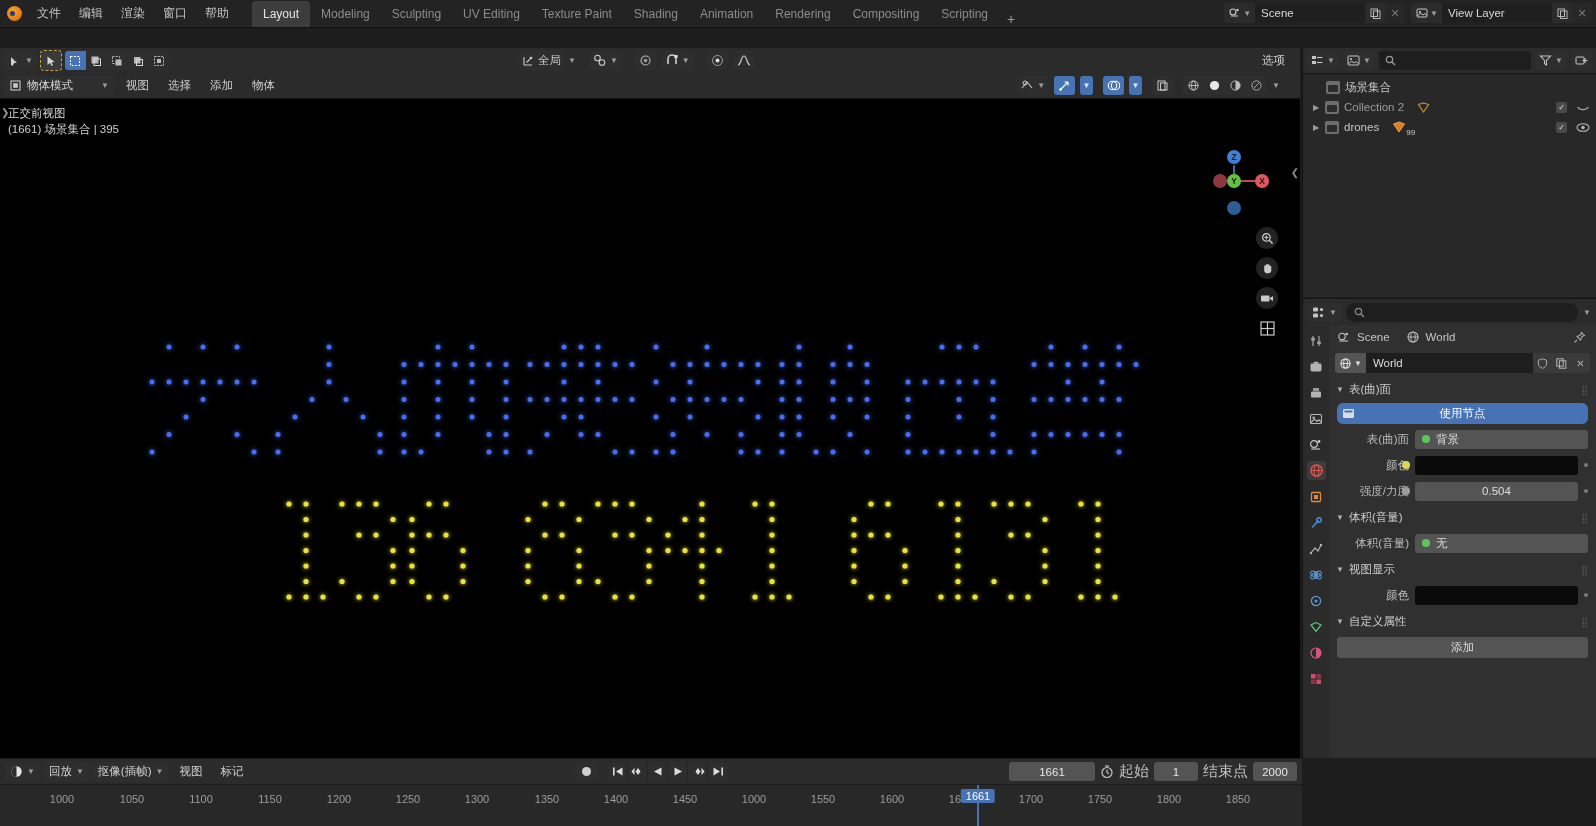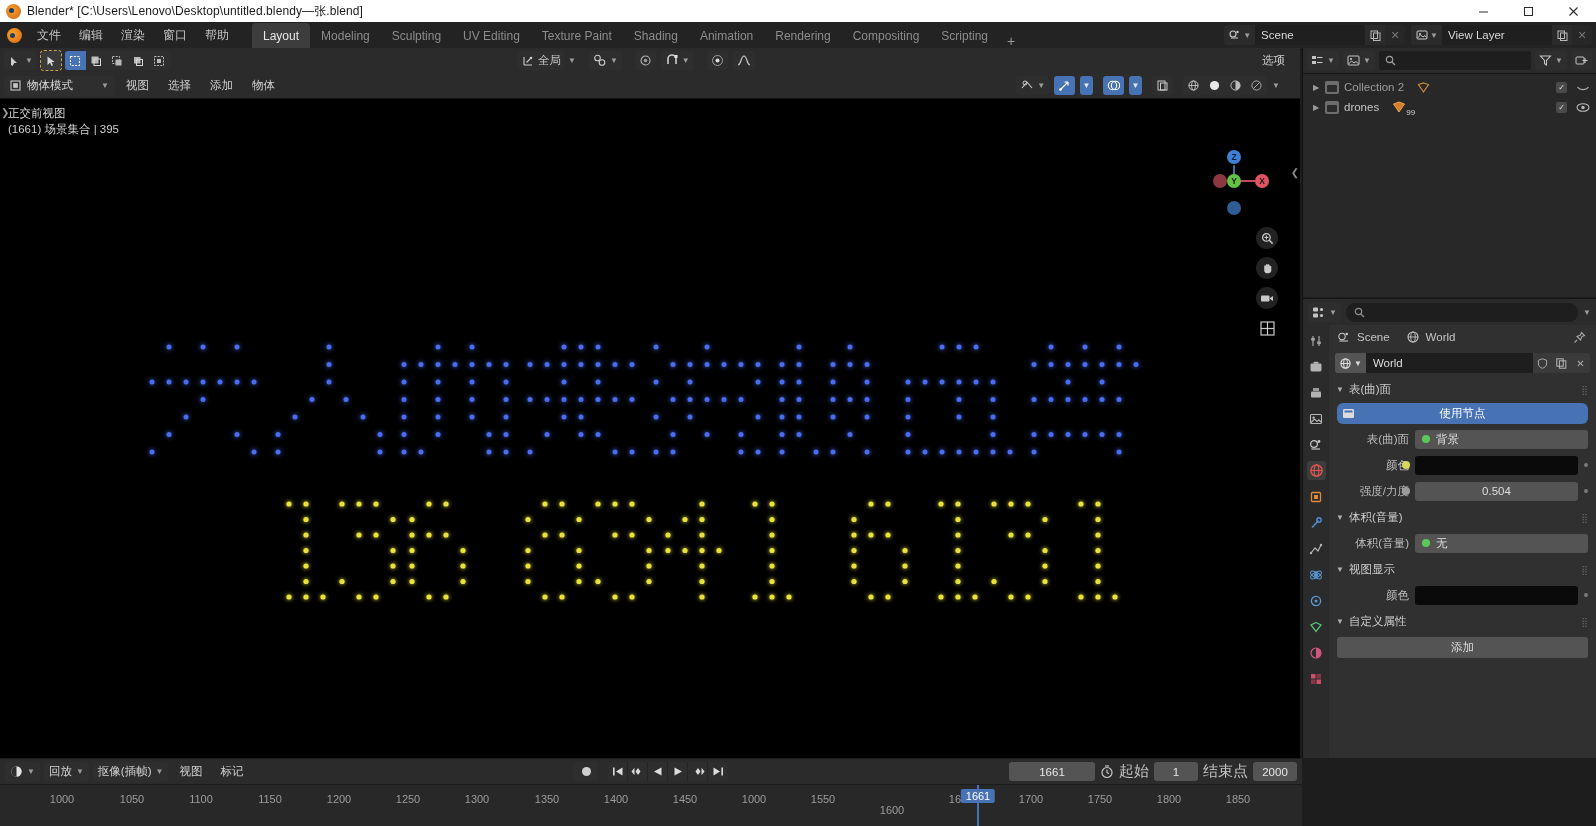--- a/index.html
+++ b/index.html
@@ -337,42 +337,20 @@
     background: #4772b3; color: #fff; font-size: 11px; padding: 1px 5px;
     border-radius: 2px; white-space: nowrap;
   }
   svg { display: block; }
 </style>
 </head>
 <body>
 
 <div class="app">
 
-  <div class="titlebar">
-    <div class="blender-logo"></div>
-    <div class="title-text">Blender* [C:\Users\Lenovo\Desktop\untitled.blendy—张.blend]</div>
-    <div class="win-ctrls">
-      <div class="win-btn">
-        <svg width="11" height="11" viewBox="0 0 11 11">
-            <line x1="1" y1="6" x2="10" y2="6" stroke="#2b2b2b" stroke-width="1"></line>
-          </svg>
-      </div>
-      <div class="win-btn">
-        <svg width="11" height="11" viewBox="0 0 11 11">
-            <rect x="1.5" y="1.5" width="8" height="8" fill="none" stroke="#2b2b2b" stroke-width="1"></rect>
-          </svg>
-      </div>
-      <div class="win-btn close">
-        <svg width="11" height="11" viewBox="0 0 11 11">
-            <line x1="1.5" y1="1.5" x2="9.5" y2="9.5" stroke="currentColor" stroke-width="1.1"></line>
-            <line x1="9.5" y1="1.5" x2="1.5" y2="9.5" stroke="currentColor" stroke-width="1.1"></line>
-          </svg>
-      </div>
-    </div>
-  </div>
 
   <div class="topbar">
     <div class="tb-logo">
         <div class="ic"></div>
       </div>
     <div class="menu-item">文件</div>
     <div class="menu-item">编辑</div>
     <div class="menu-item">渲染</div>
     <div class="menu-item">窗口</div>
     <div class="menu-item">帮助</div>
@@ -1021,20 +999,25 @@
       </div>
       <div class="tool-btn">
         <svg width="13" height="13" viewBox="0 0 13 13">
             <rect x="1" y="3" width="8" height="7" rx="1" fill="none" stroke="#c5c5c5" stroke-width="1"></rect>
             <line x1="10" y1="4" x2="10" y2="9" stroke="#c5c5c5" stroke-width="1.1"></line>
             <line x1="7.5" y1="6.5" x2="12.5" y2="6.5" stroke="#c5c5c5" stroke-width="1.1"></line>
           </svg>
       </div>
     </div>
     <div class="ol-body">
+      <div class="ol-row">
+        <span class="ol-disclose"></span>
+        <span class="ol-ic"></span>
+        <span class="ol-label">场景集合</span>
+      </div>
       <div class="ol-row indent1">
         <span class="ol-disclose" style="position:absolute;left:10px;">▶</span>
         <span class="ol-ic"></span>
         <span class="ol-label dim">Collection 2</span>
         <span class="mesh-badge" style="margin-left:8px;">
           <svg width="13" height="13" viewBox="0 0 13 13">
               <path d="M6.5 2 L11.5 3.5 L6.5 11 L1.5 3.5 Z" fill="none" stroke="#c98b3a" stroke-width="1.2"></path>
             </svg>
         </span>
         <span class="ol-right">
@@ -1387,21 +1370,21 @@
           <div class="tick" style="left: 201px;">1100</div>
           <div class="tick" style="left: 270px;">1150</div>
           <div class="tick" style="left: 339px;">1200</div>
           <div class="tick" style="left: 408px;">1250</div>
           <div class="tick" style="left: 477px;">1300</div>
           <div class="tick" style="left: 547px;">1350</div>
           <div class="tick" style="left: 616px;">1400</div>
           <div class="tick" style="left: 685px;">1450</div>
           <div class="tick" style="left: 754px;">1000</div>
           <div class="tick" style="left: 823px;">1550</div>
-          <div class="tick" style="left: 892px; margin-top: 11px;">1600</div>
+          <div class="tick" style="left: 892px;">1600</div>
           <div class="tick" style="left: 961px;">1650</div>
           <div class="tick" style="left: 1031px;">1700</div>
           <div class="tick" style="left: 1100px;">1750</div>
           <div class="tick" style="left: 1169px;">1800</div>
           <div class="tick" style="left: 1238px;">1850</div>
         </div>
       <div class="playhead" style="left: 977px;"></div>
       <div class="playhead-lbl" style="left: 978px;">1661</div>
     </div>
   </div>

